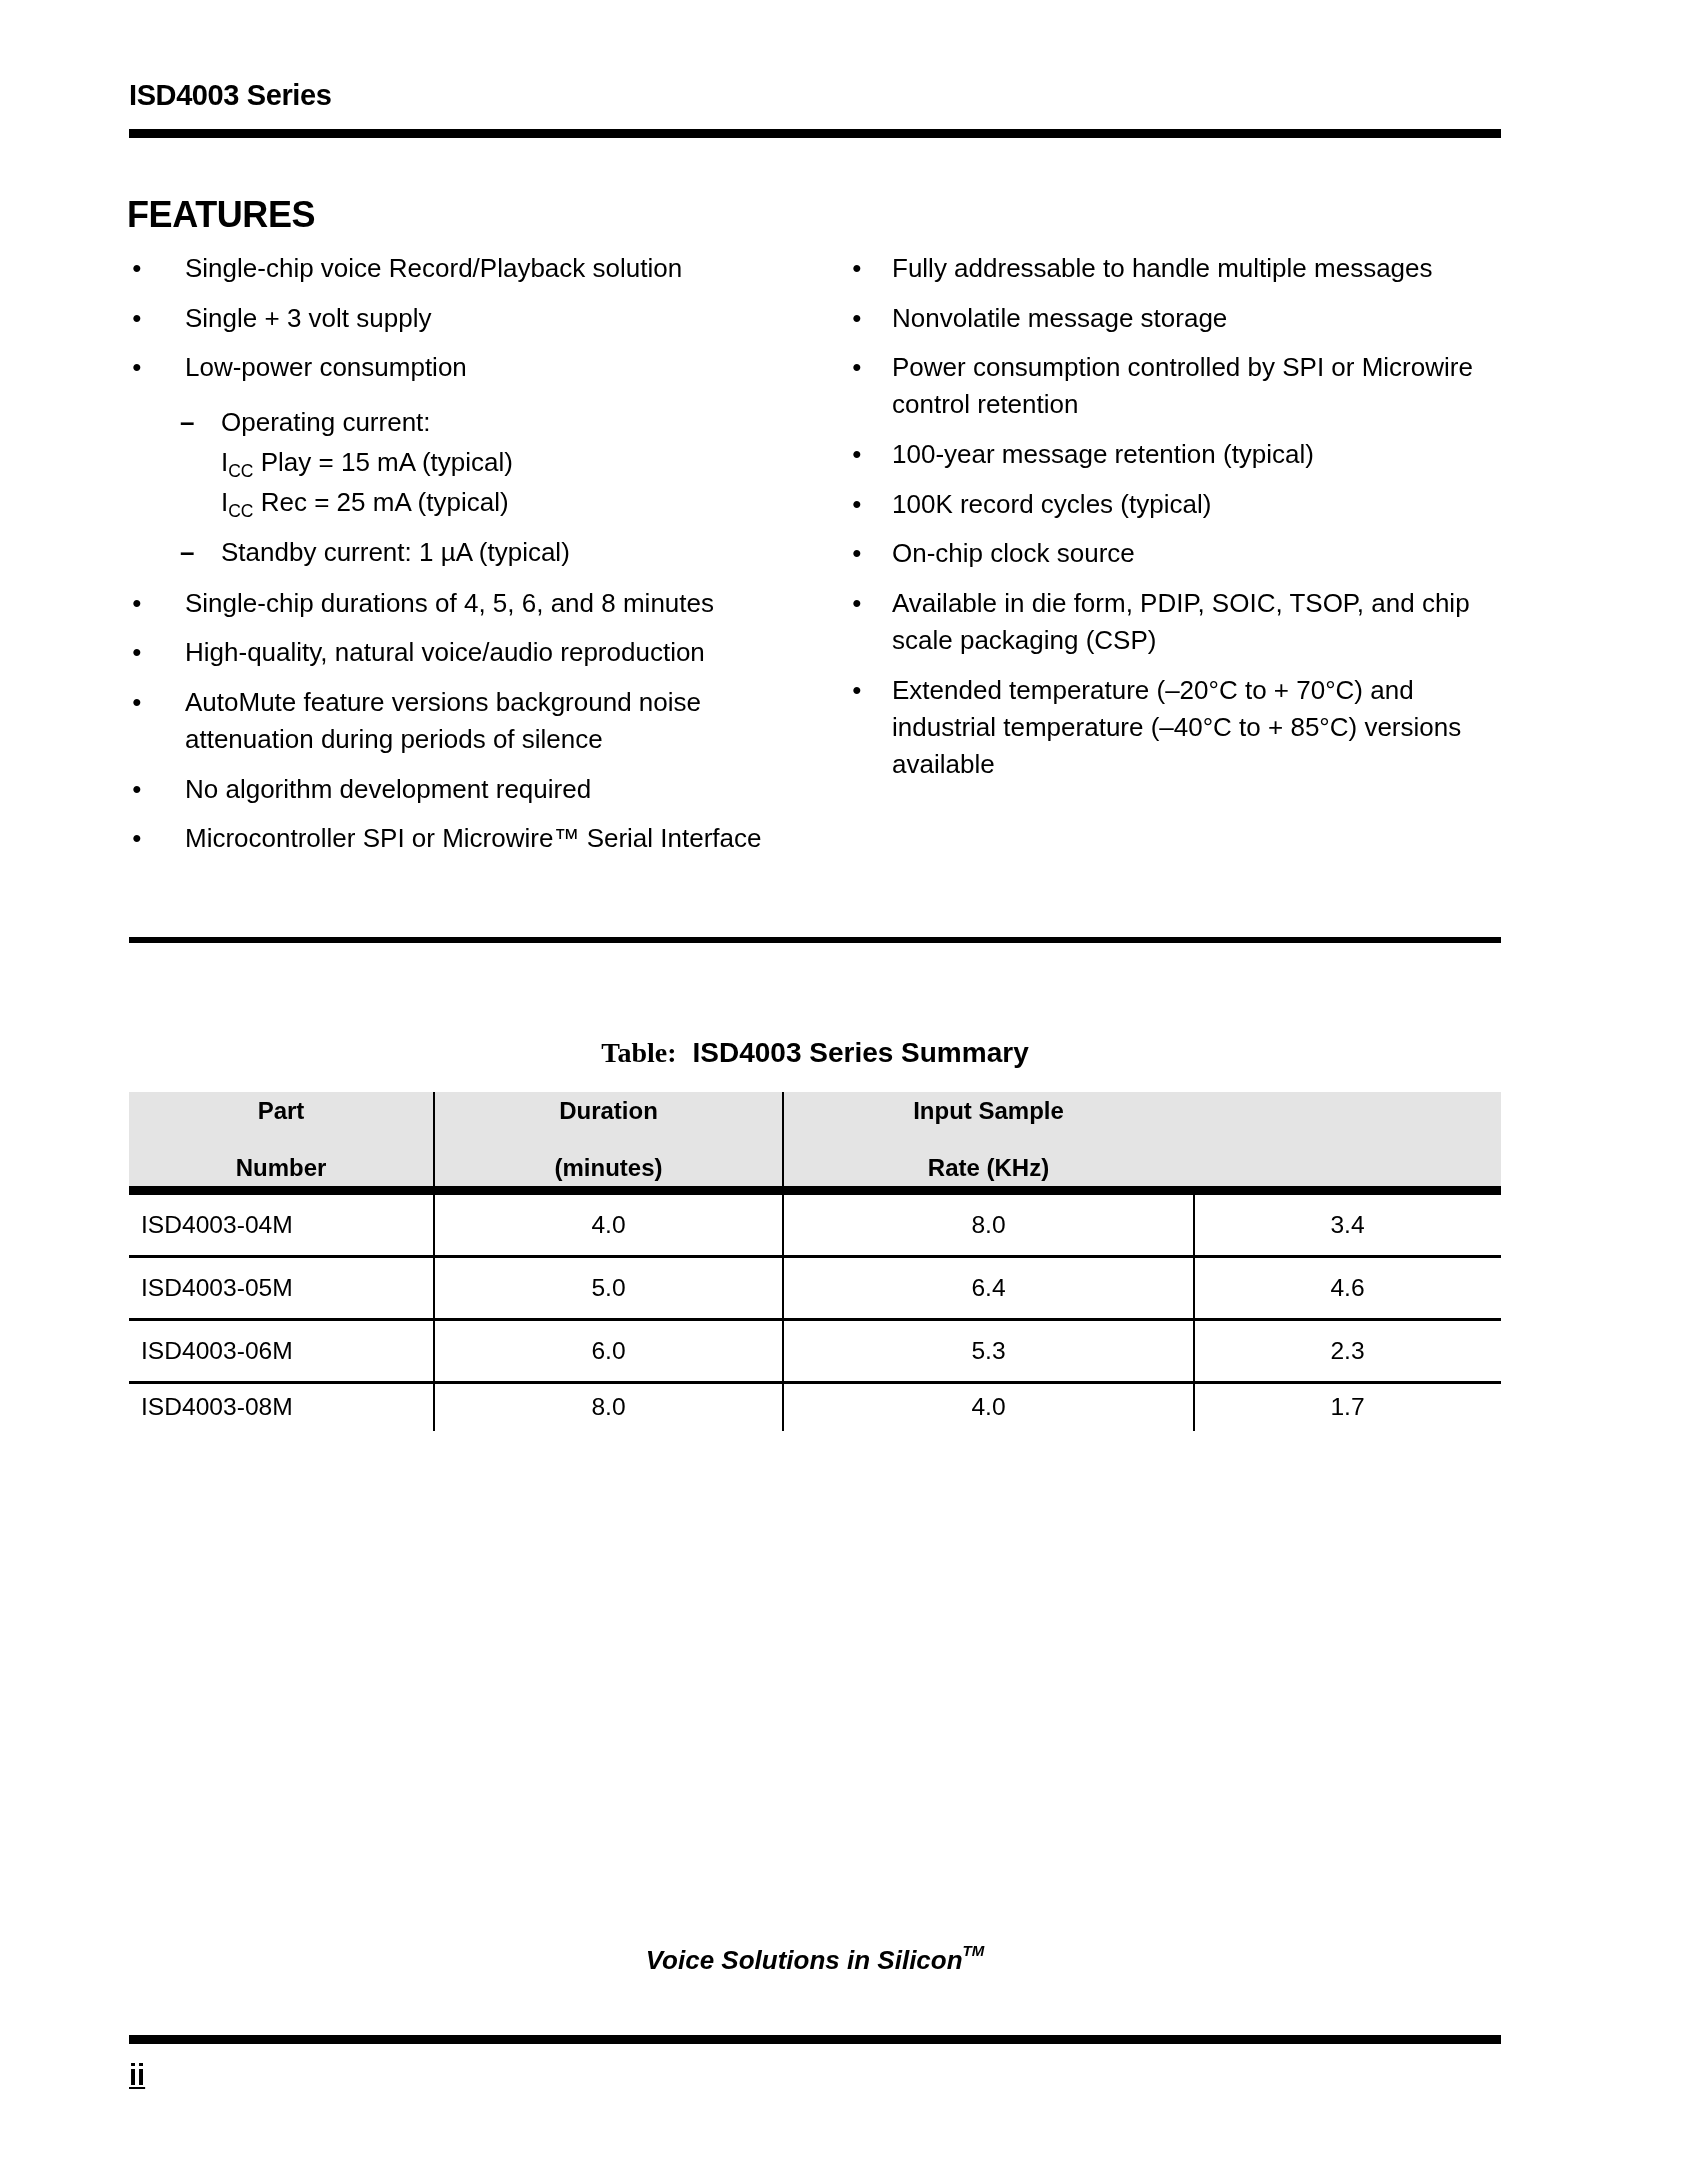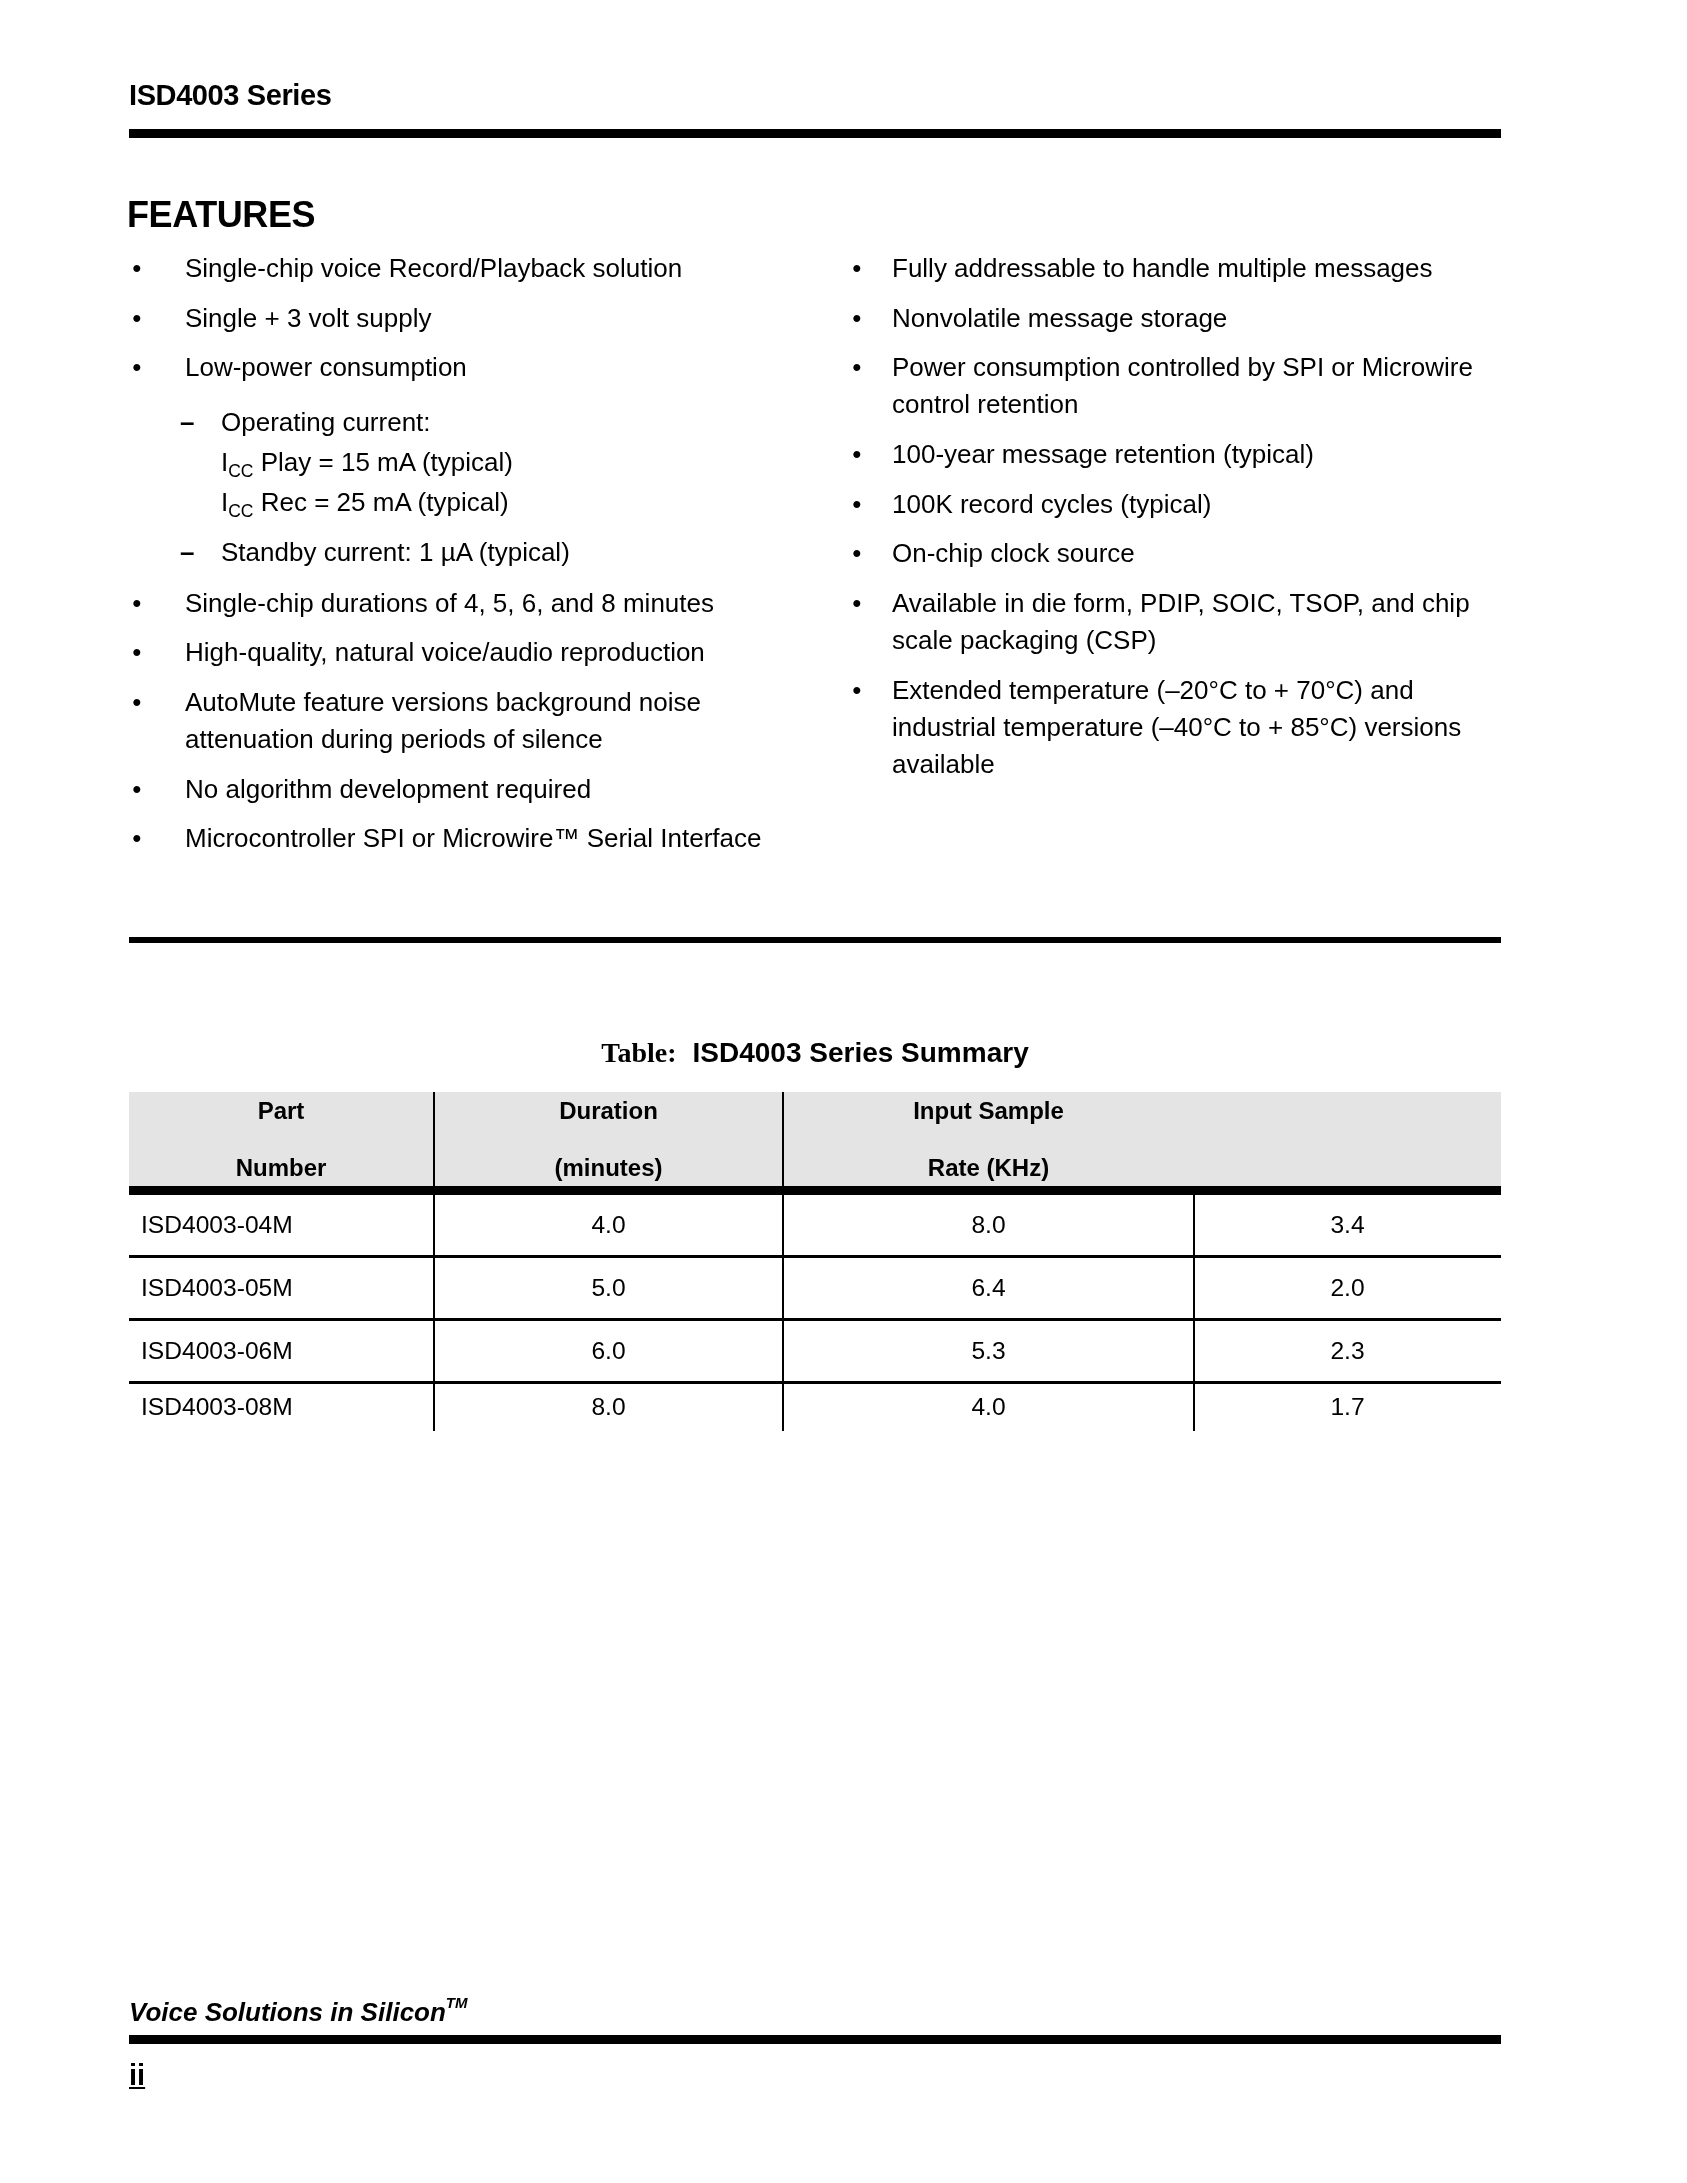--- a/index.html
+++ b/index.html
@@ -41,21 +41,21 @@
     font-family:"Liberation Sans",sans-serif;gap:24px;}
   .tcell{display:flex;align-items:center;justify-content:center;box-sizing:border-box;}
   .tcell.vline{border-left:2.4px solid #000;}
   .thick-rule{height:8.7px;background:#000;}
   .tbody-row{height:63px;border-bottom:3.2px solid #000;box-sizing:border-box;font-size:24.6px;}
   .tbody-row.last{border-bottom:none;height:47px;}
   .tcell.part{justify-content:flex-start;padding-left:12px;}
   
   .ftr-rule{left:129px;top:2035px;width:1372px;height:8.7px;background:#000;}
   .ftr-page{left:129px;top:2059px;font-size:29px;font-weight:bold;text-decoration:underline;}
-  .ftr-tagline{left:129px;top:1997px;width:1372px;text-align:left;
+  .ftr-tagline{left:129px;top:1945px;width:1372px;text-align:center;
     font-size:26px;font-weight:bold;font-style:italic;}
   .ftr-tagline sup{font-size:15px;position:relative;top:-3.2px;}
 </style>
 </head>
 <body>
 
 <div class="abs hdr-title">ISD4003 Series</div>
 <div class="abs hdr-rule"></div>
 
 <div class="abs feat-head">FEATURES</div>
@@ -178,21 +178,21 @@
   <div class="trow tbody-row">
     <div class="tcell part">ISD4003-04M</div>
     <div class="tcell vline">4.0</div>
     <div class="tcell vline">8.0</div>
     <div class="tcell vline">3.4</div>
   </div>
   <div class="trow tbody-row">
     <div class="tcell part">ISD4003-05M</div>
     <div class="tcell vline">5.0</div>
     <div class="tcell vline">6.4</div>
-    <div class="tcell vline">2.0</div>
+    <div class="tcell vline">4.6</div>
   </div>
   <div class="trow tbody-row">
     <div class="tcell part">ISD4003-06M</div>
     <div class="tcell vline">6.0</div>
     <div class="tcell vline">5.3</div>
     <div class="tcell vline">2.3</div>
   </div>
   <div class="trow tbody-row last">
     <div class="tcell part">ISD4003-08M</div>
     <div class="tcell vline">8.0</div>

